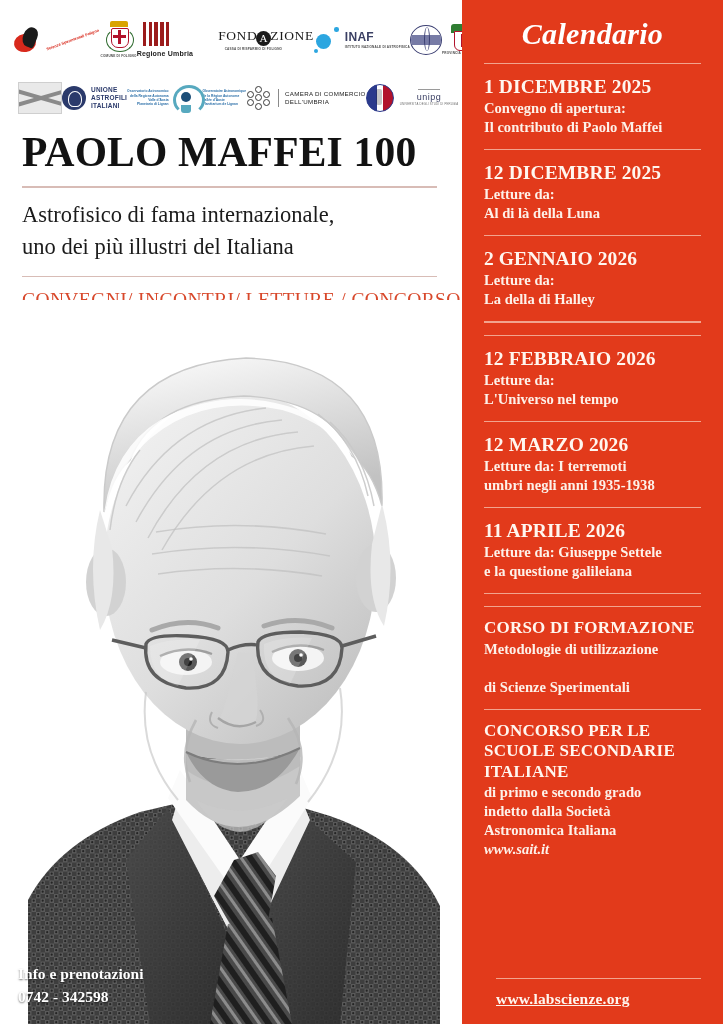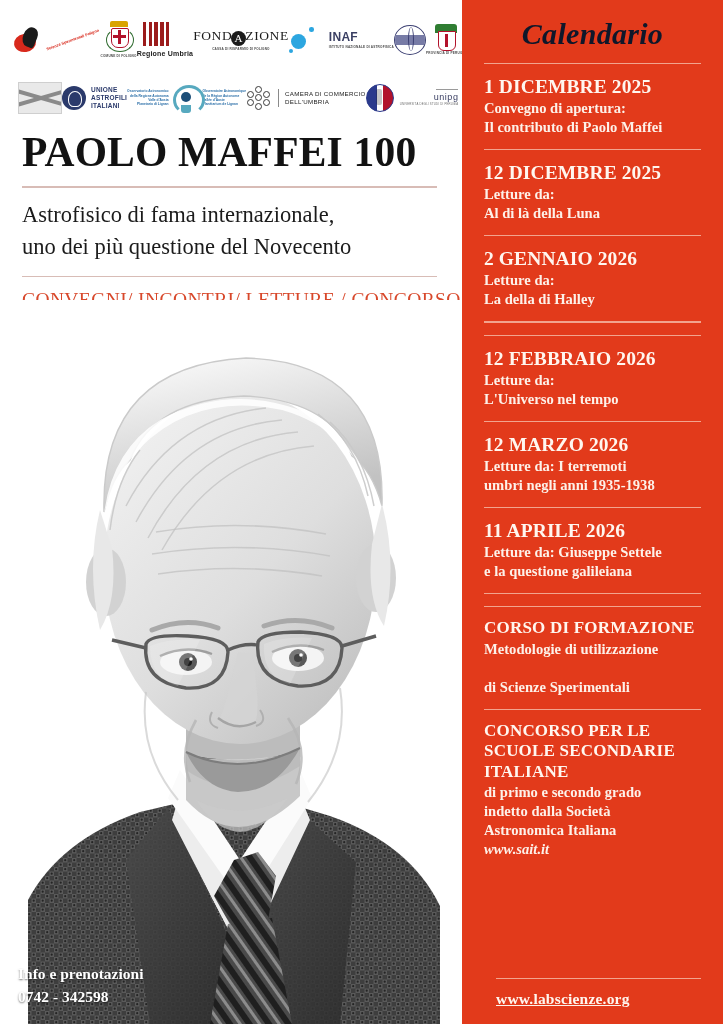--- a/index.html
+++ b/index.html
@@ -103,30 +103,30 @@
     border: 1.6px solid #2f6b2f; border-radius: 50%;
     border-top-color: transparent;
   }
 
   .mark-umbria { width: 44px; height: 26px; display: flex; gap: 2.4px; align-items: flex-start; }
   .mark-umbria i { display: block; width: 3.4px; height: 24px; background: #9b1b1b; }
 
   .mark-fondazione { text-align: center; }
   .fond-word {
     font-family: "Liberation Serif", serif;
-    font-size: 13.5px; letter-spacing: .6px; color: #1b1b1b;
+    font-size: 13.5px; letter-spacing: .6px; color: #1b1b1b; margin-left: 25px;
   }
   .fond-a {
     display: inline-block; position: relative;
     width: 15px; height: 15px; border-radius: 50%;
     background: #1b1b1b; color: #ffffff; line-height: 15px;
     font-size: 11px; vertical-align: -2px; margin: 0 -1px;
   }
 
-  .mark-inaf { display: flex; align-items: center; gap: 14px; justify-content: space-between; }
+  .mark-inaf { display: flex; align-items: center; gap: 5px; justify-content: space-between; }
   .inaf-dots { position: relative; width: 26px; height: 26px; }
   .inaf-dots .big {
     position: absolute; left: 2px; top: 7px; width: 15px; height: 15px;
     border-radius: 50%; background: #2ca6e0;
   }
   .inaf-dots .sm {
     position: absolute; right: 1px; top: 0; width: 4.5px; height: 4.5px;
     border-radius: 50%; background: #2ca6e0;
   }
   .inaf-dots .sm2 {
@@ -324,21 +324,21 @@
     overflow: hidden;
   }
   .cal-title {
     font-family: "Liberation Serif", "DejaVu Serif", serif;
     font-style: italic;
     font-weight: bold;
     font-size: 30px;
     text-align: center;
     margin: 17px 0 0 0;
     letter-spacing: .3px;
-    color: #0f172a;
+    color: #ffffff;
   }
   .cal-sep {
     height: 1.2px;
     background: #f4b7a2;
     margin: 12px 0 11px 0;
     opacity: .85;
   }
   .cal-item { margin: 0 0 2px 0; }
   .cal-date {
     font-family: "Liberation Serif", "DejaVu Serif", serif;
@@ -517,37 +517,37 @@
           </div>
           <div class="cam-divider"></div>
           <div class="cam-text">
             <div>CAMERA DI COMMERCIO</div>
             <div>DELL'UMBRIA</div>
           </div>
         </div>
 
         <div class="logo mark-unipg">
           <div class="unipg-seal"></div>
-          <div class="logo-stack" style="align-items:flex-end;gap:1px;">
+          <div class="logo-stack" style="align-items:center;gap:1px;">
             <div class="unipg-rule"></div>
             <div class="unipg-word">unipg</div>
             <div class="unipg-sub">UNIVERSITÀ DEGLI STUDI
 DI PERUGIA</div>
           </div>
         </div>
 
       </div>
     </div>
 
     <div class="title-block">
       <h1 class="main-title">PAOLO MAFFEI 100</h1>
       <div class="rule-thin"></div>
       <p class="subtitle">
         <span>Astrofisico di fama internazionale,</span><br>
-        <span>uno dei più questione del Novecento</span>
+        <span>uno dei più illustri del Italiana</span>
       </p>
       <div class="rule-thin2"></div>
       <p class="kicker">CONVEGNI/ INCONTRI/ LETTURE / CONCORSO</p>
     </div>
 
     <div class="portrait">
       <svg viewBox="0 0 462 724" preserveAspectRatio="xMidYMin slice">
         <defs>
           <linearGradient id="hairG" x1="0" y1="0" x2="0.4" y2="1">
             <stop offset="0%" stop-color="#fefefe"></stop>

